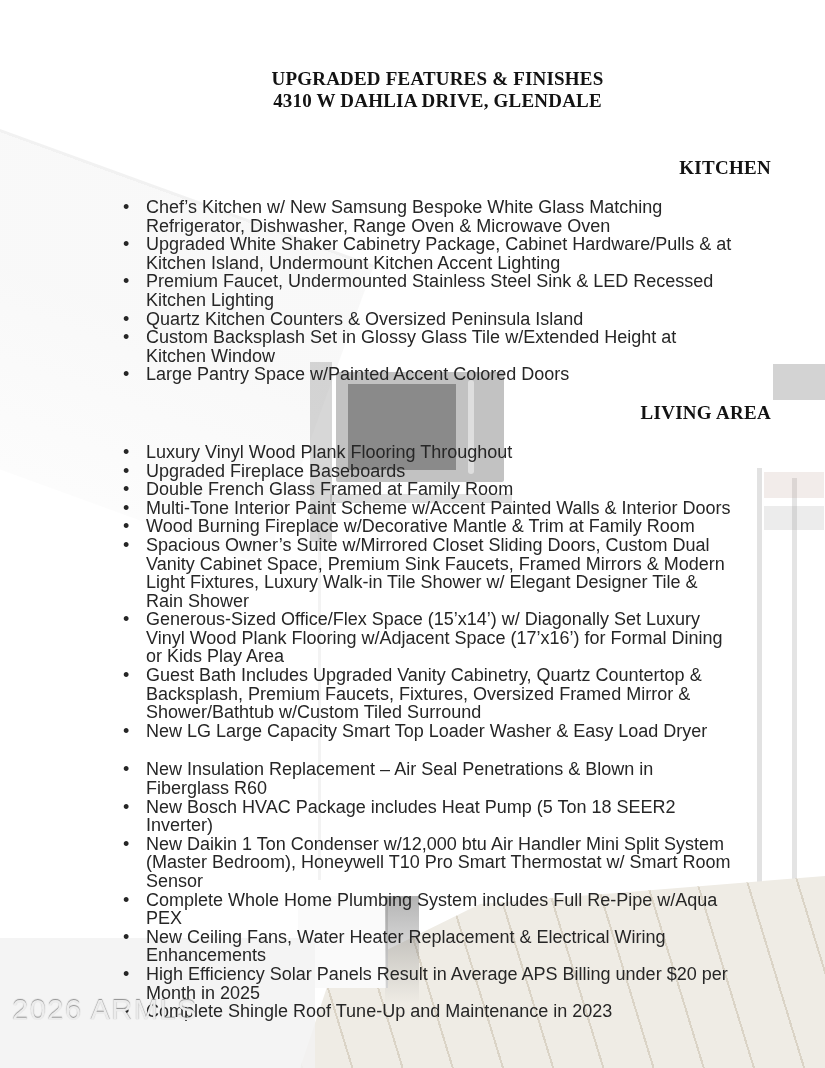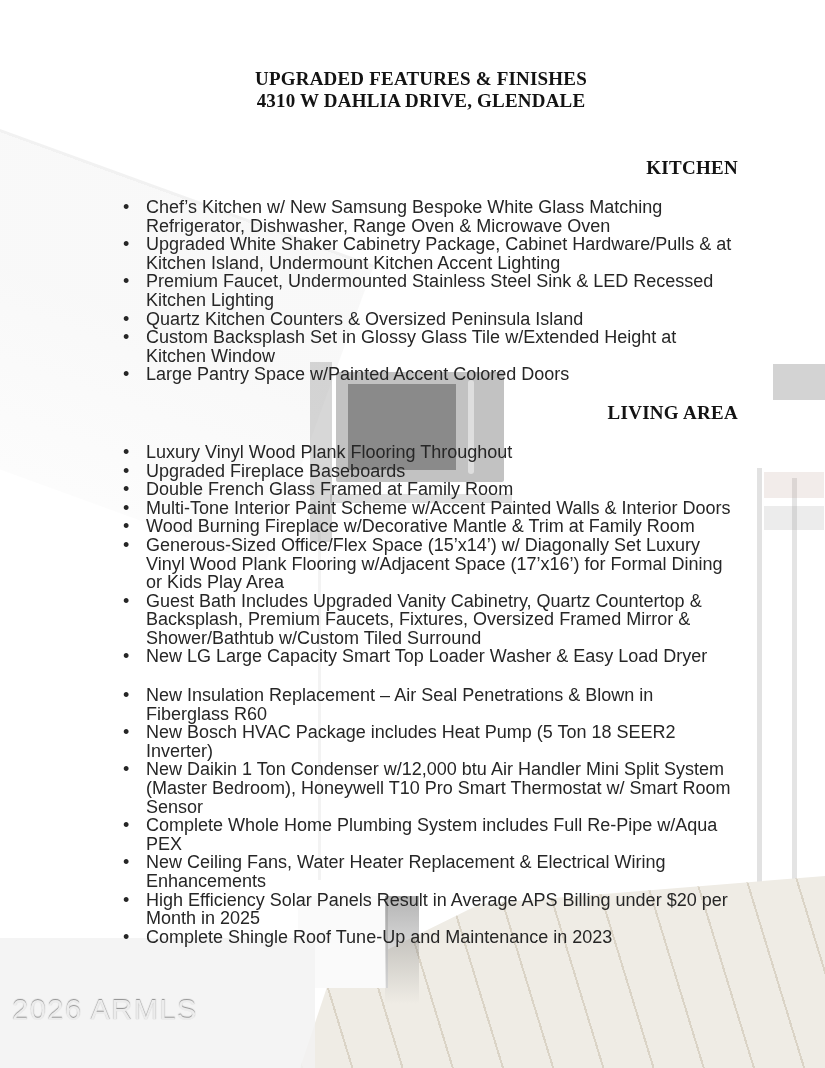--- a/index.html
+++ b/index.html
@@ -46,21 +46,21 @@
       repeating-linear-gradient(73deg, rgba(185,172,148,.38) 0 2px, rgba(0,0,0,0) 2px 48px),
       #efece5;
   }
   .base-cab-white { left: 298px; top: 896px; width: 88px; height: 92px; background: #fafafa; border-right: 2px solid #dcdcdc; }
   .base-cab-shadow {
     left: 385px; top: 896px; width: 34px; height: 108px;
     background: linear-gradient(180deg, rgba(105,105,105,.5), rgba(105,105,105,0));
   }
 
   
-  .content { position: relative; z-index: 2; padding: 68px 87px 0 122px; color: #232323; }
+  .content { position: relative; z-index: 2; padding: 68px 54px 0 122px; color: #232323; }
   .doc-title {
     margin-left: -18px;
     text-align: center;
     font-family: "Liberation Serif", serif;
     font-weight: bold;
     font-size: 19px; line-height: 21.5px;
     color: #131313; letter-spacing: .2px;
   }
   .section-heading {
     font-family: "Liberation Serif", serif;
@@ -136,20 +136,21 @@
     </section>
 
     <section>
       <h2 class="section-heading">LIVING AREA</h2>
       <ul class="feature-list">
           <li>Luxury Vinyl Wood Plank Flooring Throughout</li>
           <li>Upgraded Fireplace Baseboards</li>
           <li>Double French Glass Framed at Family Room</li>
           <li>Multi-Tone Interior Paint Scheme w/Accent Painted Walls &amp; Interior Doors</li>
           <li>Wood Burning Fireplace w/Decorative Mantle &amp; Trim at Family Room</li>
+          <li>Spacious Owner’s Suite w/Mirrored Closet Sliding Doors, Custom Dual Vanity Cabinet Space, Premium Sink Faucets, Framed Mirrors &amp; Modern Light Fixtures, Luxury Walk-in Tile Shower w/ Elegant Designer Tile &amp; Rain Shower</li>
           <li>Generous-Sized Office/Flex Space (15’x14’) w/ Diagonally Set Luxury Vinyl Wood Plank Flooring w/Adjacent Space (17’x16’) for Formal Dining or Kids Play Area</li>
           <li>Guest Bath Includes Upgraded Vanity Cabinetry, Quartz Countertop &amp; Backsplash, Premium Faucets, Fixtures, Oversized Framed Mirror &amp; Shower/Bathtub w/Custom Tiled Surround</li>
           <li>New LG Large Capacity Smart Top Loader Washer &amp; Easy Load Dryer</li>
         </ul>
     </section>
 
     <section>
       <ul class="feature-list">
           <li>New Insulation Replacement – Air Seal Penetrations &amp; Blown in Fiberglass R60</li>
           <li>New Bosch HVAC Package includes Heat Pump (5 Ton 18 SEER2 Inverter)</li>

